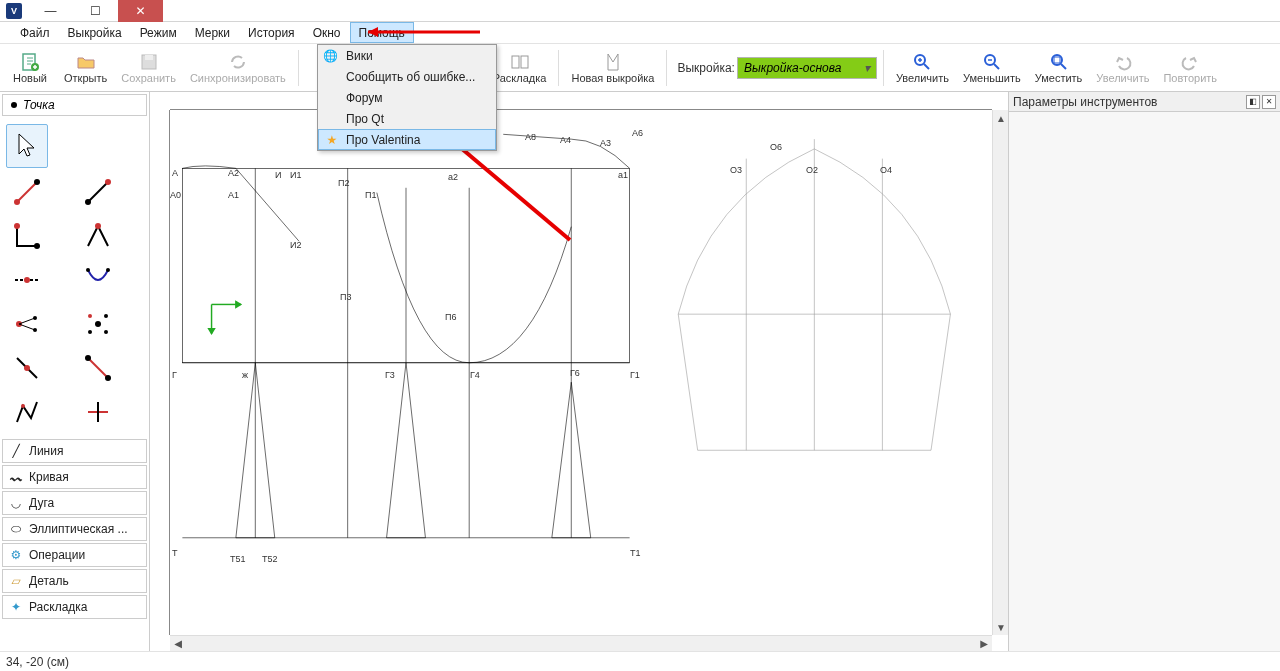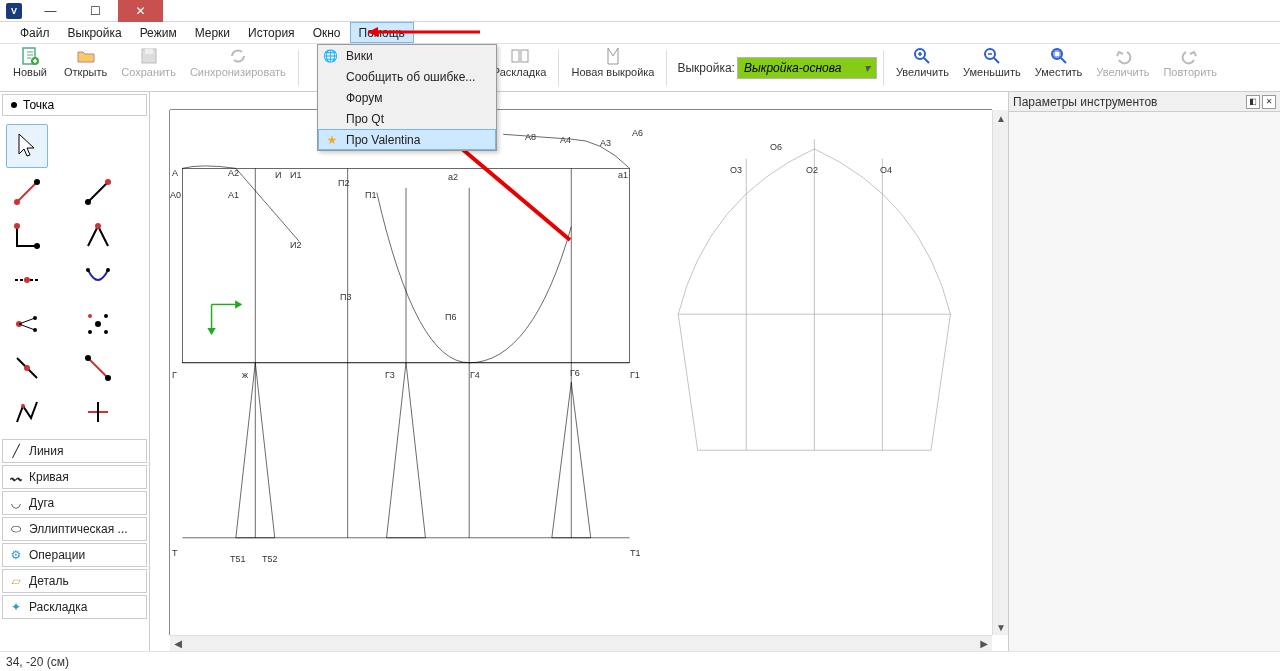--- a/index.html
+++ b/index.html
@@ -15,33 +15,33 @@
 .menubar { height: 22px; background: #fff; border-bottom: 1px solid #e3e3e3; display: flex; align-items: stretch; padding-left: 11px; }
 .menubar .menuitem { padding: 0 9px; display: flex; align-items: center; color: #222; cursor: default; }
 .menubar .menuitem.open { background: #cde8ff; border: 1px solid #7ab8e6; padding: 0 8px; }
 
 .dropdown { position: absolute; left: 317px; top: 44px; width: 180px; background: #f0f0f0; border: 1px solid #999; box-shadow: 2px 2px 4px rgba(0,0,0,0.2); z-index: 500; }
 .dropdown .dditem { height: 21px; display: flex; align-items: center; padding-left: 28px; position: relative; color: #222; }
 .dropdown .dditem:hover, .dropdown .dditem.hl { background: #cde8ff; border: 1px solid #7ab8e6; padding-left: 27px; height: 21px; }
 .dropdown .dditem .ddicon { position: absolute; left: 6px; width: 14px; height: 14px; display: flex; align-items: center; justify-content: center; }
 
 .toolbar { height: 48px; background: #fff; border-bottom: 1px solid #ccc; display: flex; align-items: center; padding: 0 4px; gap: 2px; }
-.toolbar .tbtn { min-width: 52px; height: 44px; display: flex; flex-direction: column; align-items: center; gap: 0; padding: 0 6px; color: #333; border-radius: 2px; }
+.toolbar .tbtn { min-width: 52px; height: 44px; display: flex; flex-direction: column; align-items: center; justify-content: center; gap: 0; padding: 0 6px; color: #333; border-radius: 2px; }
 .toolbar .tbtn.disabled { color: #aaa; }
 .toolbar .tbtn .ticon { width: 20px; height: 20px; display: flex; align-items: center; justify-content: center; }
 .toolbar .tbtn .tlabel { font-size: 11px; white-space: nowrap; }
 .toolbar .sep { width: 1px; height: 36px; background: #ddd; margin: 0 4px; }
 .toolbar .combo-label { font-size: 12px; color: #333; margin-left: 4px; }
 .toolbar .combo { height: 22px; border: 1px solid #b5b5b5; background: #84cc16; padding: 0 22px 0 6px; display: flex; align-items: center; position: relative; min-width: 140px; font-style: italic; }
 .toolbar .combo::after { content: "▾"; position: absolute; right: 6px; color: #555; }
 
 .workspace { position: absolute; left: 0; top: 92px; right: 0; bottom: 20px; display: flex; }
 
 .left-panel { width: 150px; border-right: 1px solid #ccc; background: #fff; display: flex; flex-direction: column; }
-.left-panel .section-header { height: 22px; border: 1px solid #ccc; margin: 2px; display: flex; align-items: center; padding-left: 8px; gap: 6px; background: #fff; }
+.left-panel .section-header { height: 22px; border: 1px solid #ccc; margin: 2px; display: flex; align-items: center; padding-left: 8px; gap: 6px; background: #fff; font-style: italic; }
 .left-panel .section-header .dot { width: 6px; height: 6px; background: #000; border-radius: 50%; }
 .left-panel .tool-grid { display: grid; grid-template-columns: 1fr 1fr; gap: 4px; padding: 6px; }
 .left-panel .tool { width: 42px; height: 40px; border: 1px solid transparent; display: flex; align-items: center; justify-content: center; border-radius: 2px; }
 .left-panel .tool.selected { border: 1px solid #7ab8e6; background: #e8f3fc; }
 .left-panel .tool-big { grid-column: 1 / span 1; }
 .left-panel .tool svg { width: 32px; height: 32px; }
 .left-panel .section-list { display: flex; flex-direction: column; }
 .left-panel .section-btn { height: 24px; border: 1px solid #ccc; margin: 1px 2px; display: flex; align-items: center; padding-left: 6px; gap: 6px; background: #fff; color: #222;}
 .left-panel .section-btn .sicon { width: 14px; height: 14px; display:flex; align-items:center; justify-content:center;}
 

